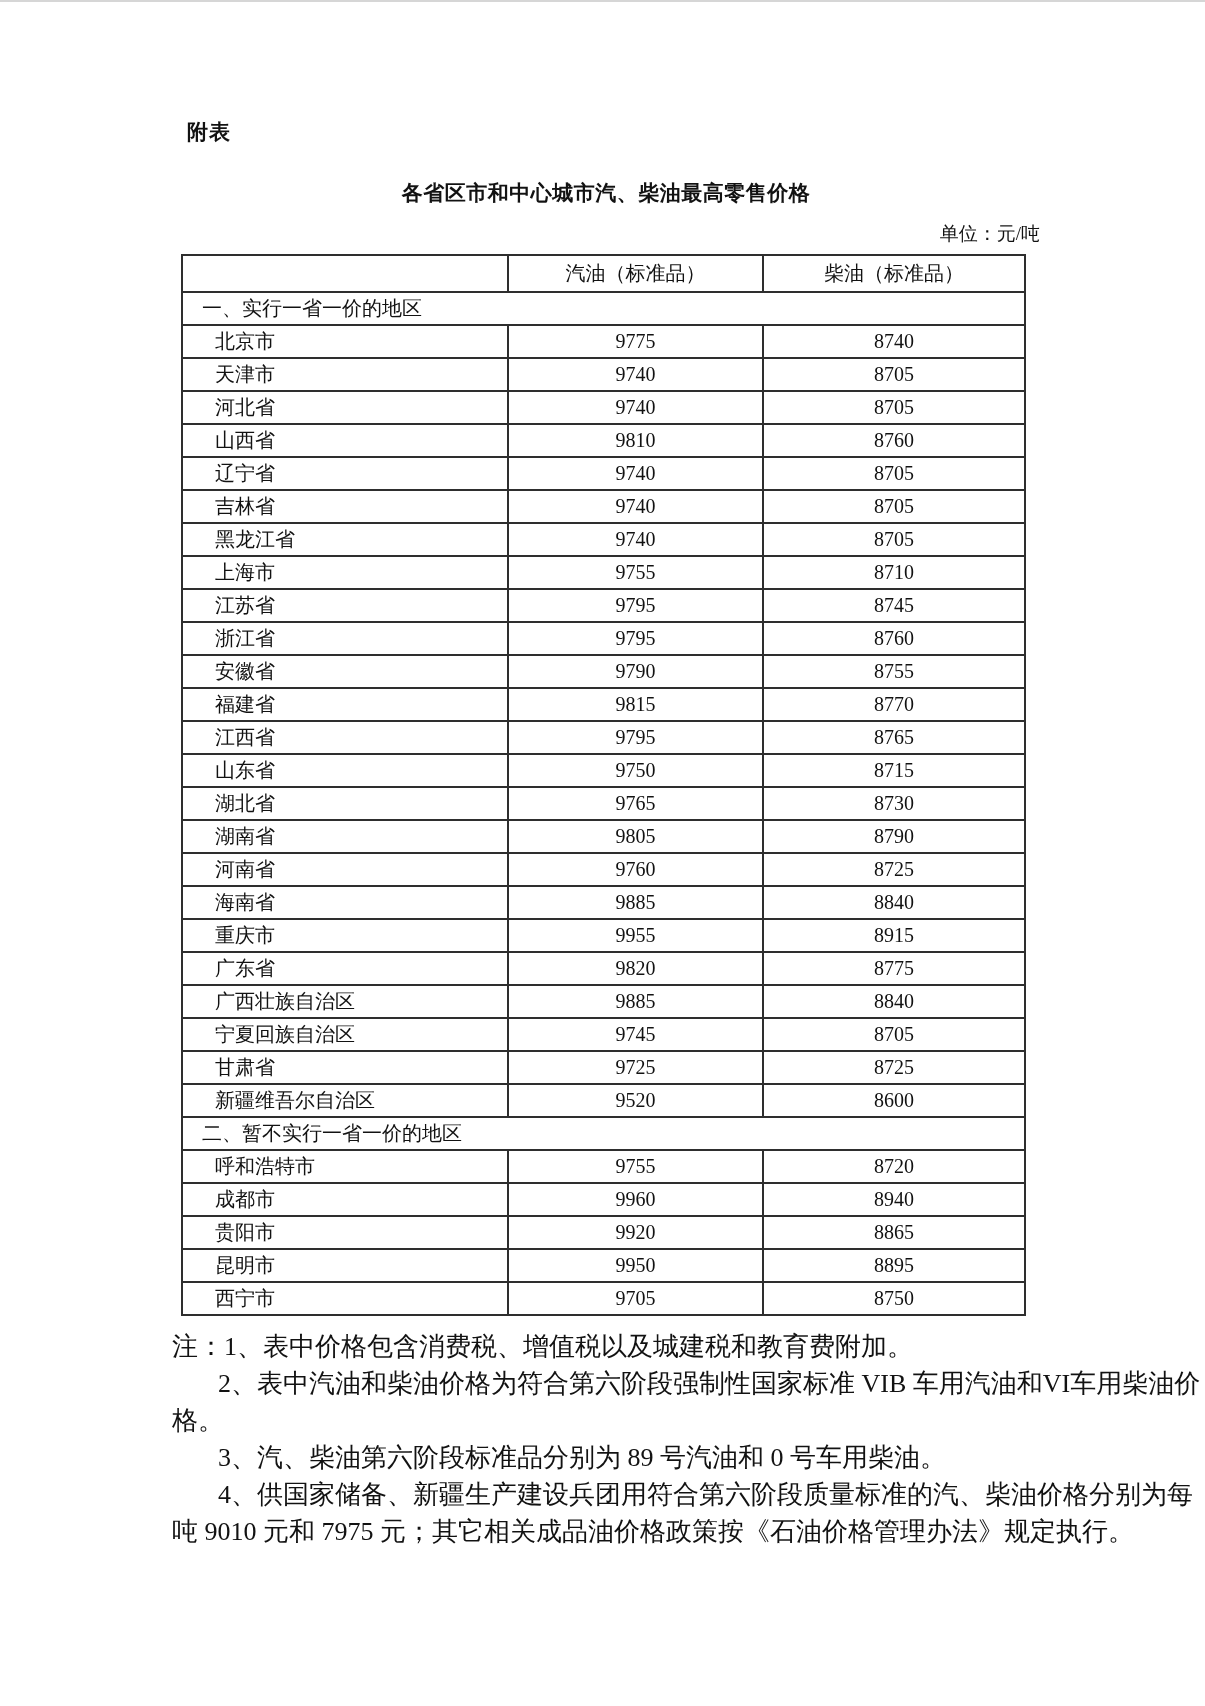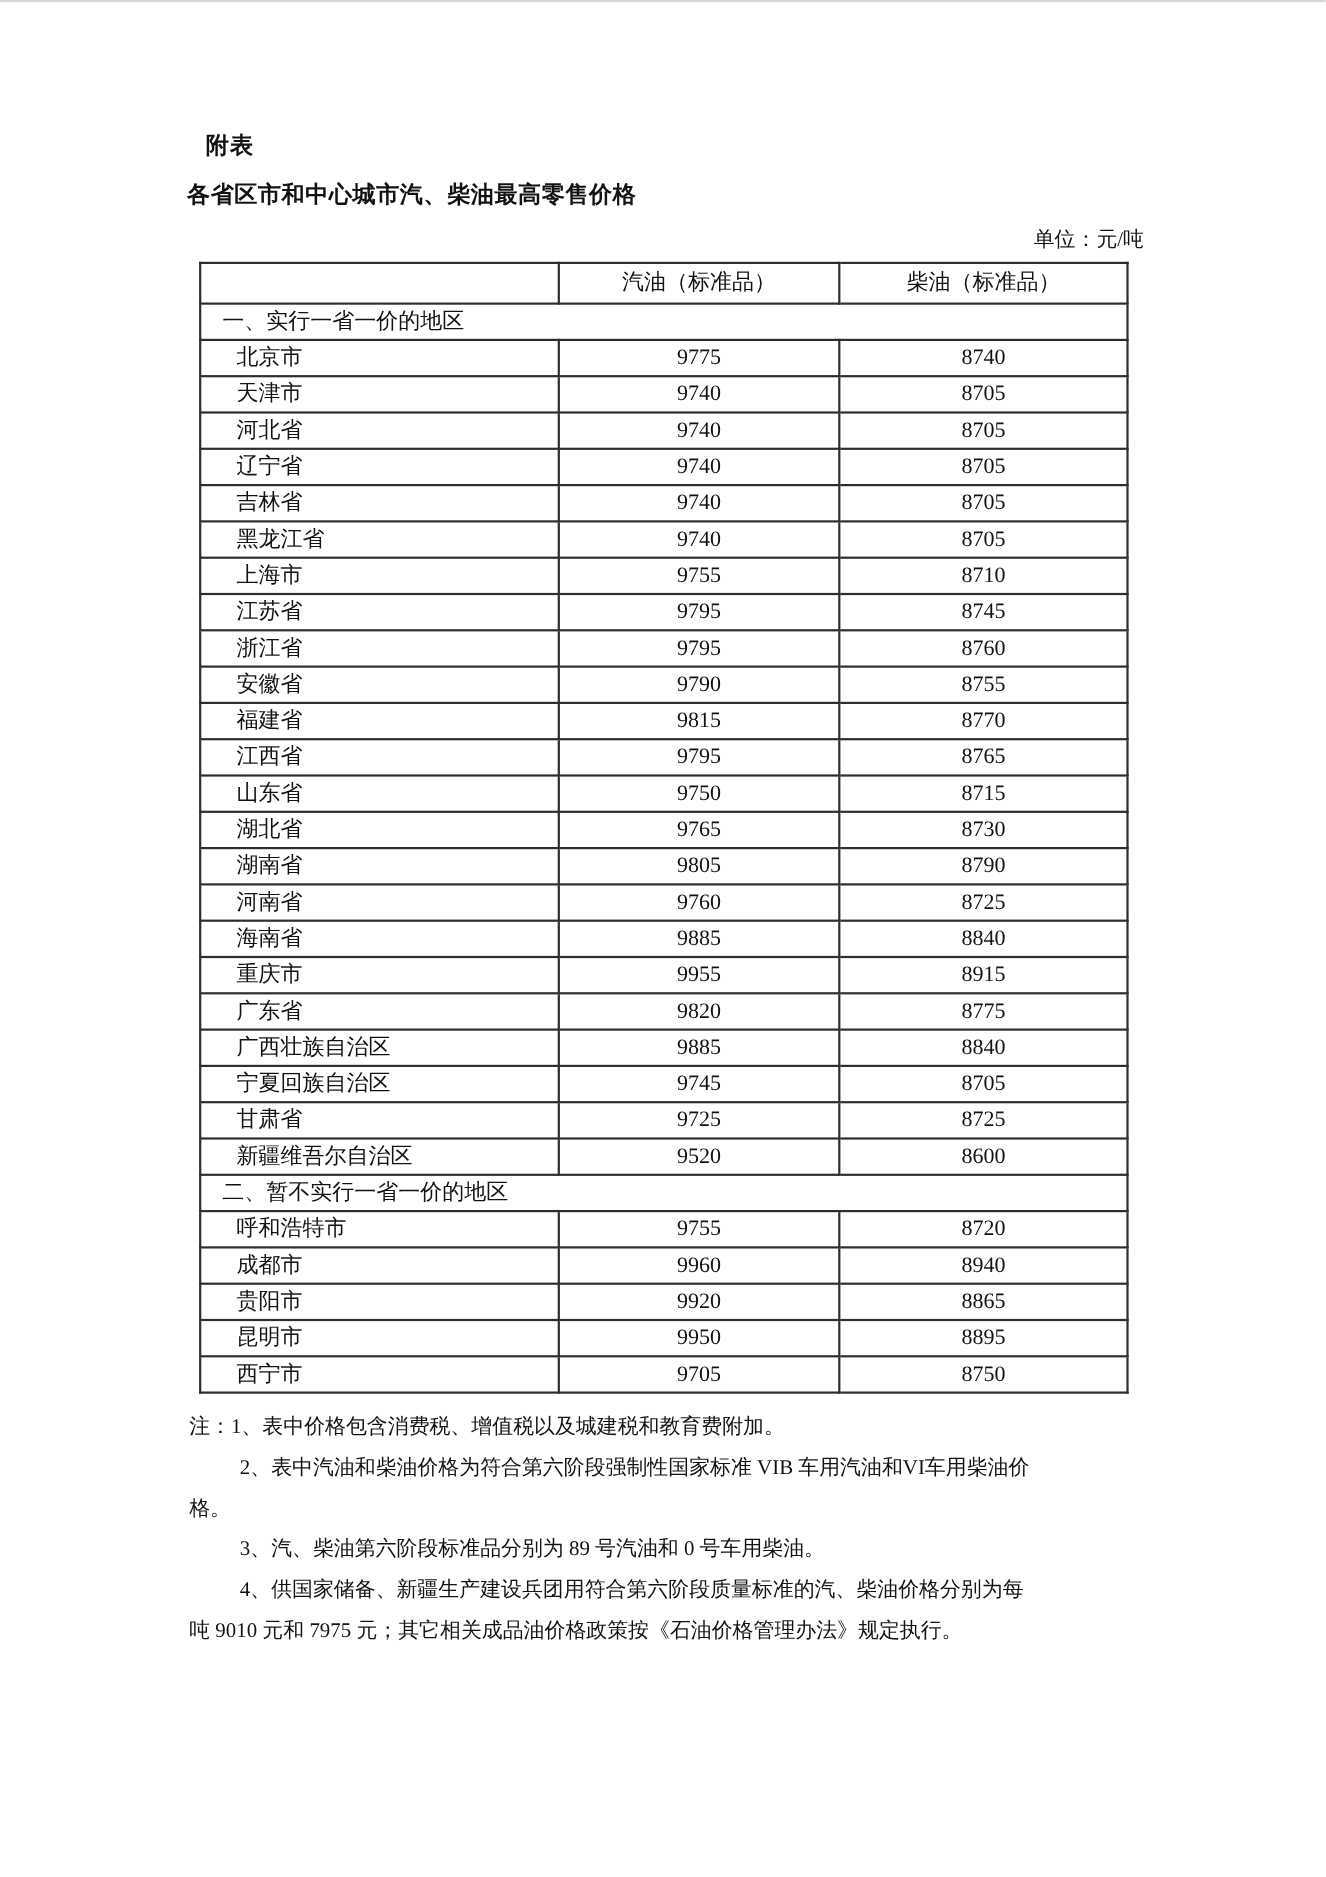--- a/index.html
+++ b/index.html
@@ -18,23 +18,24 @@
   .page {
     padding: 116px 163px 40px 170px;
   }
   .appendix-label {
     font-size: 21px;
     font-weight: 700;
     letter-spacing: 1px;
     padding-left: 17px;
   }
   .doc-title {
+    text-align: center;
     font-size: 21px;
     font-weight: 700;
-    margin-top: 17px;
+    margin-top: 33px;
     letter-spacing: 0.5px;
   }
   .unit-label {
     text-align: right;
     font-size: 19px;
     margin: 14px 2px 7px 0;
   }
   table.price-table {
     border-collapse: collapse;
     table-layout: fixed;
@@ -66,21 +67,21 @@
   .price-table td.region-cell {
     text-align: left;
     padding-left: 32px;
   }
   .price-table td.num-cell {
     text-align: center;
     font-family: "Liberation Serif", "DejaVu Serif", serif;
   }
   .notes {
     margin: 12px 0 0 2px;
-    font-size: 19px;
+    font-size: 26px;
   }
   .note-line {
     line-height: 37px;
     white-space: nowrap;
   }
   .note-line.indent {
     padding-left: 46px;
   }
 </style>
 </head>
@@ -123,20 +124,25 @@
       <td class="num-cell">9740</td>
       <td class="num-cell">8705</td>
     </tr>
 
     <tr>
       <td class="region-cell">河北省</td>
       <td class="num-cell">9740</td>
       <td class="num-cell">8705</td>
     </tr>
 
+    <tr>
+      <td class="region-cell">山西省</td>
+      <td class="num-cell">9810</td>
+      <td class="num-cell">8760</td>
+    </tr>
 
     <tr>
       <td class="region-cell">辽宁省</td>
       <td class="num-cell">9740</td>
       <td class="num-cell">8705</td>
     </tr>
 
     <tr>
       <td class="region-cell">吉林省</td>
       <td class="num-cell">9740</td>

